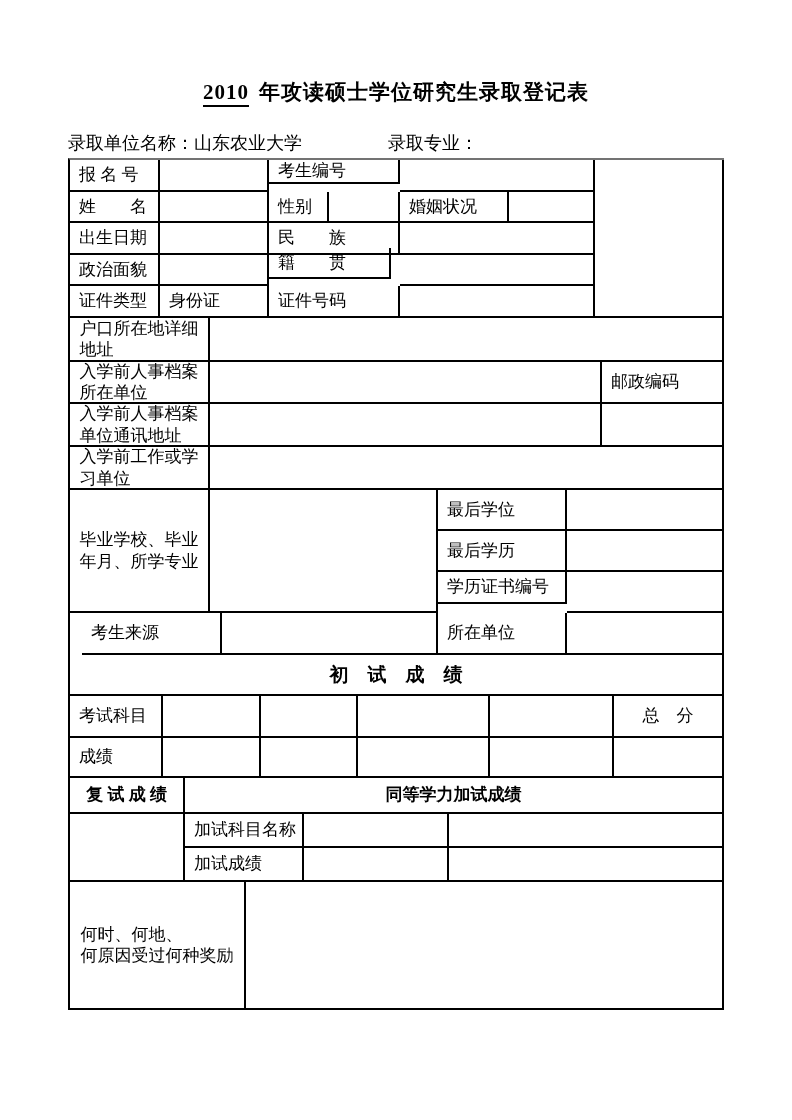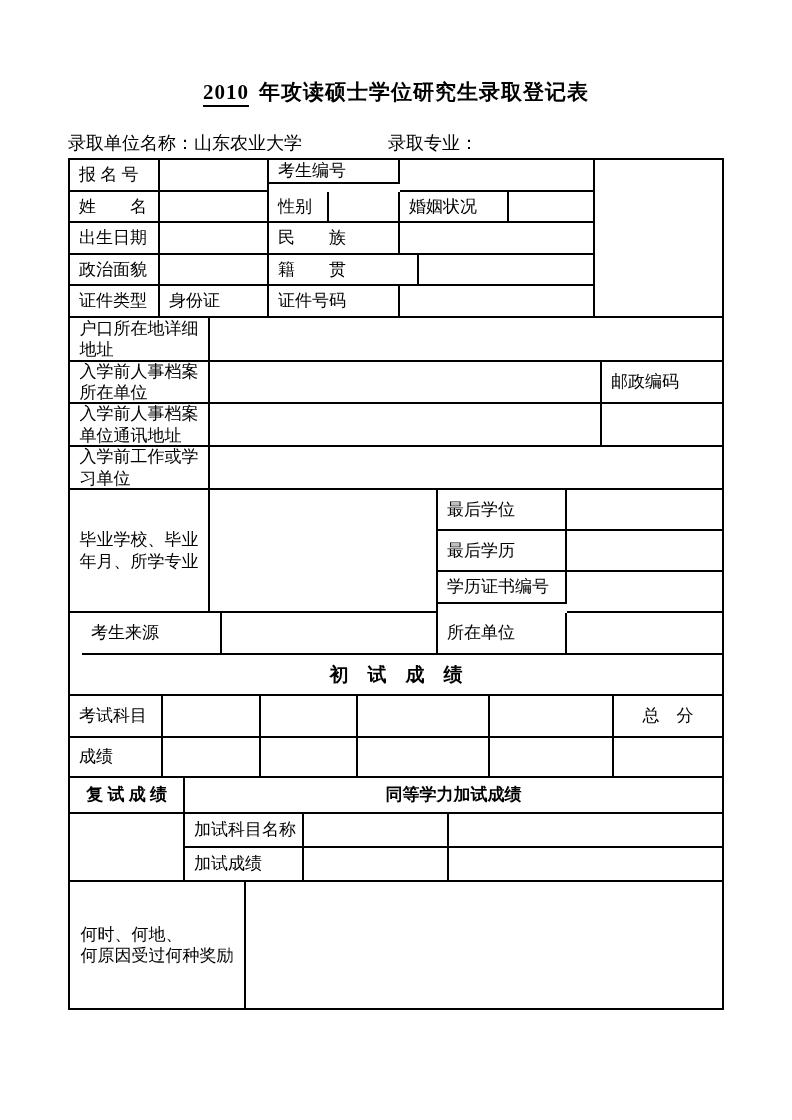--- a/index.html
+++ b/index.html
@@ -17,21 +17,21 @@
     padding-right:10px;
   }
   .infoline{
     position:absolute;left:68px;top:131px;width:654px;height:24px;
     font-size:18px;
   }
   .info-unit{position:absolute;left:0;top:0;}
   .info-major{position:absolute;left:320px;top:0;}
   .tbl{
     position:absolute;left:68px;top:158px;width:654px;height:850px;
-    border-top:2px solid #000000;border-left:2px solid #000;box-sizing:content-box;
+    border-top:2px solid #737373;border-left:2px solid #000;box-sizing:content-box;
   }
   .c{
     position:absolute;box-sizing:border-box;
     border-right:2px solid #000;border-bottom:2px solid #000;
     display:flex;align-items:center;font-size:17px;
     white-space:pre-line;line-height:1.25;
   }
   .lab{padding-left:9px;justify-content:flex-start;}
   .cen{justify-content:center;text-align:left;padding:0 2px;}
   .b{font-weight:bold;}
@@ -62,21 +62,21 @@
   <div class="c lab" style="left:330px;top:32px;width:109px;height:31px">婚姻状况</div>
   <div class="c" style="left:439px;top:32px;width:86px;height:31px"></div>
 
   <div class="c lab" style="left:0;top:63px;width:90px;height:32px">出生日期</div>
   <div class="c" style="left:90px;top:63px;width:109px;height:32px"></div>
   <div class="c lab" style="left:199px;top:63px;width:131px;height:32px">民　　族</div>
   <div class="c" style="left:330px;top:63px;width:195px;height:32px"></div>
 
   <div class="c lab" style="left:0;top:95px;width:90px;height:31px">政治面貌</div>
   <div class="c" style="left:90px;top:95px;width:109px;height:31px"></div>
-  <div class="c lab" style="left:199px;top:95px;width:150px;height:31px">籍　　贯</div>
+  <div class="c lab" style="left:199px;top:88px;width:122px;height:31px">籍　　贯</div>
   <div class="c" style="left:330px;top:95px;width:195px;height:31px"></div>
 
   <div class="c lab" style="left:0;top:126px;width:90px;height:32px">证件类型</div>
   <div class="c lab" style="left:90px;top:126px;width:109px;height:32px">身份证</div>
   <div class="c lab" style="left:199px;top:126px;width:131px;height:32px">证件号码</div>
   <div class="c" style="left:330px;top:126px;width:195px;height:32px"></div>
 
   <div class="c cen" style="left:0;top:158px;width:140px;height:44px">户口所在地详细
 地址</div>
   <div class="c" style="left:140px;top:158px;width:514px;height:44px"></div>

